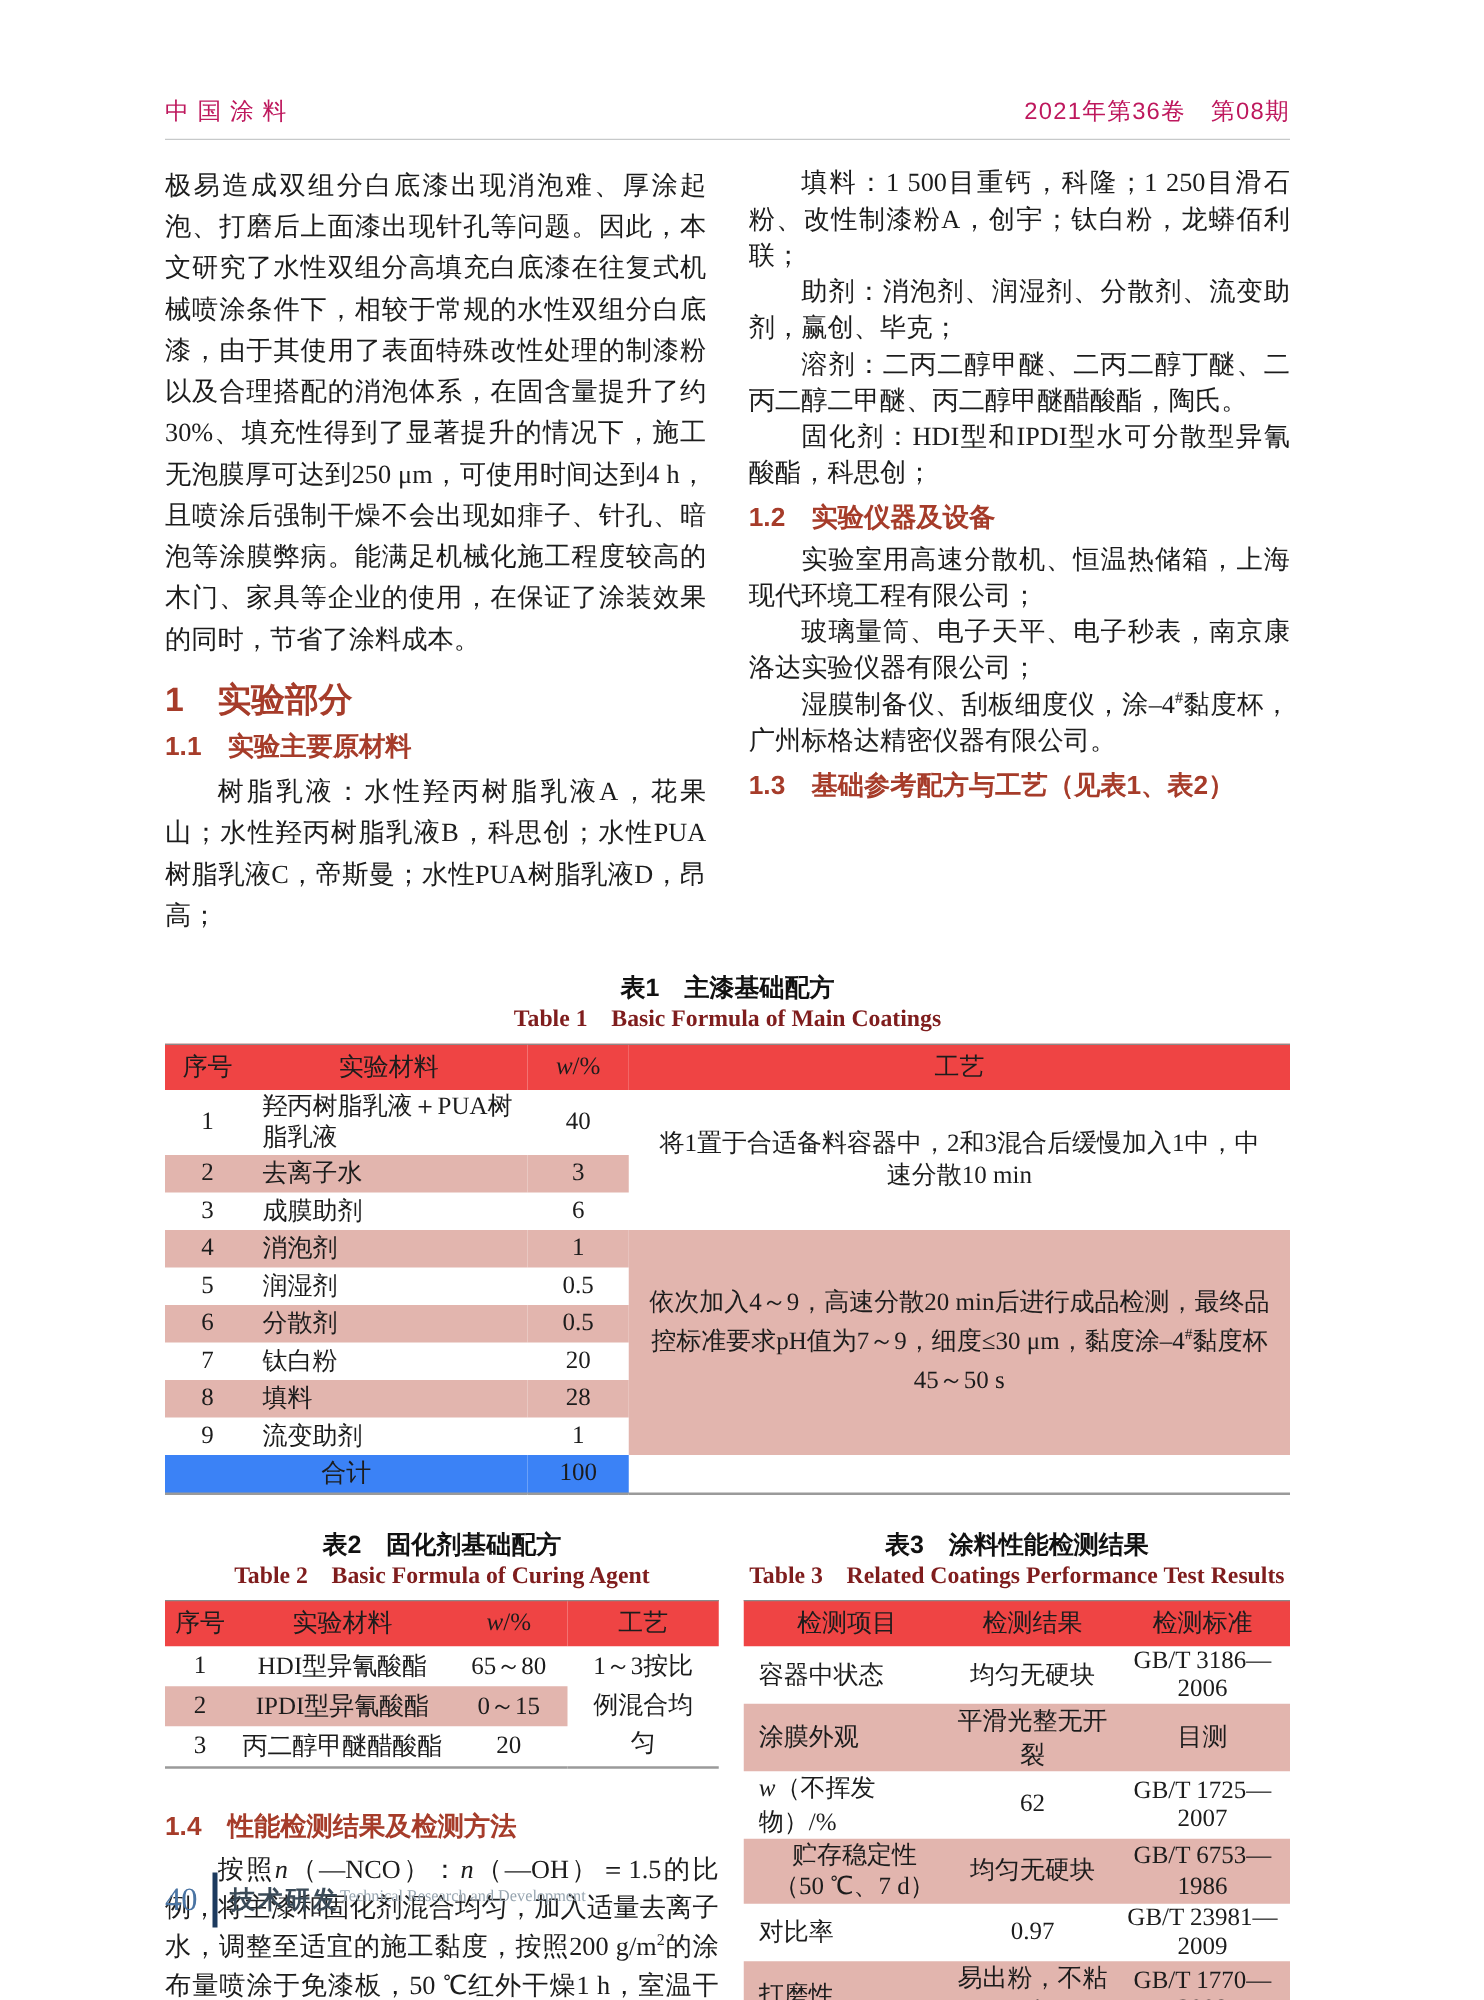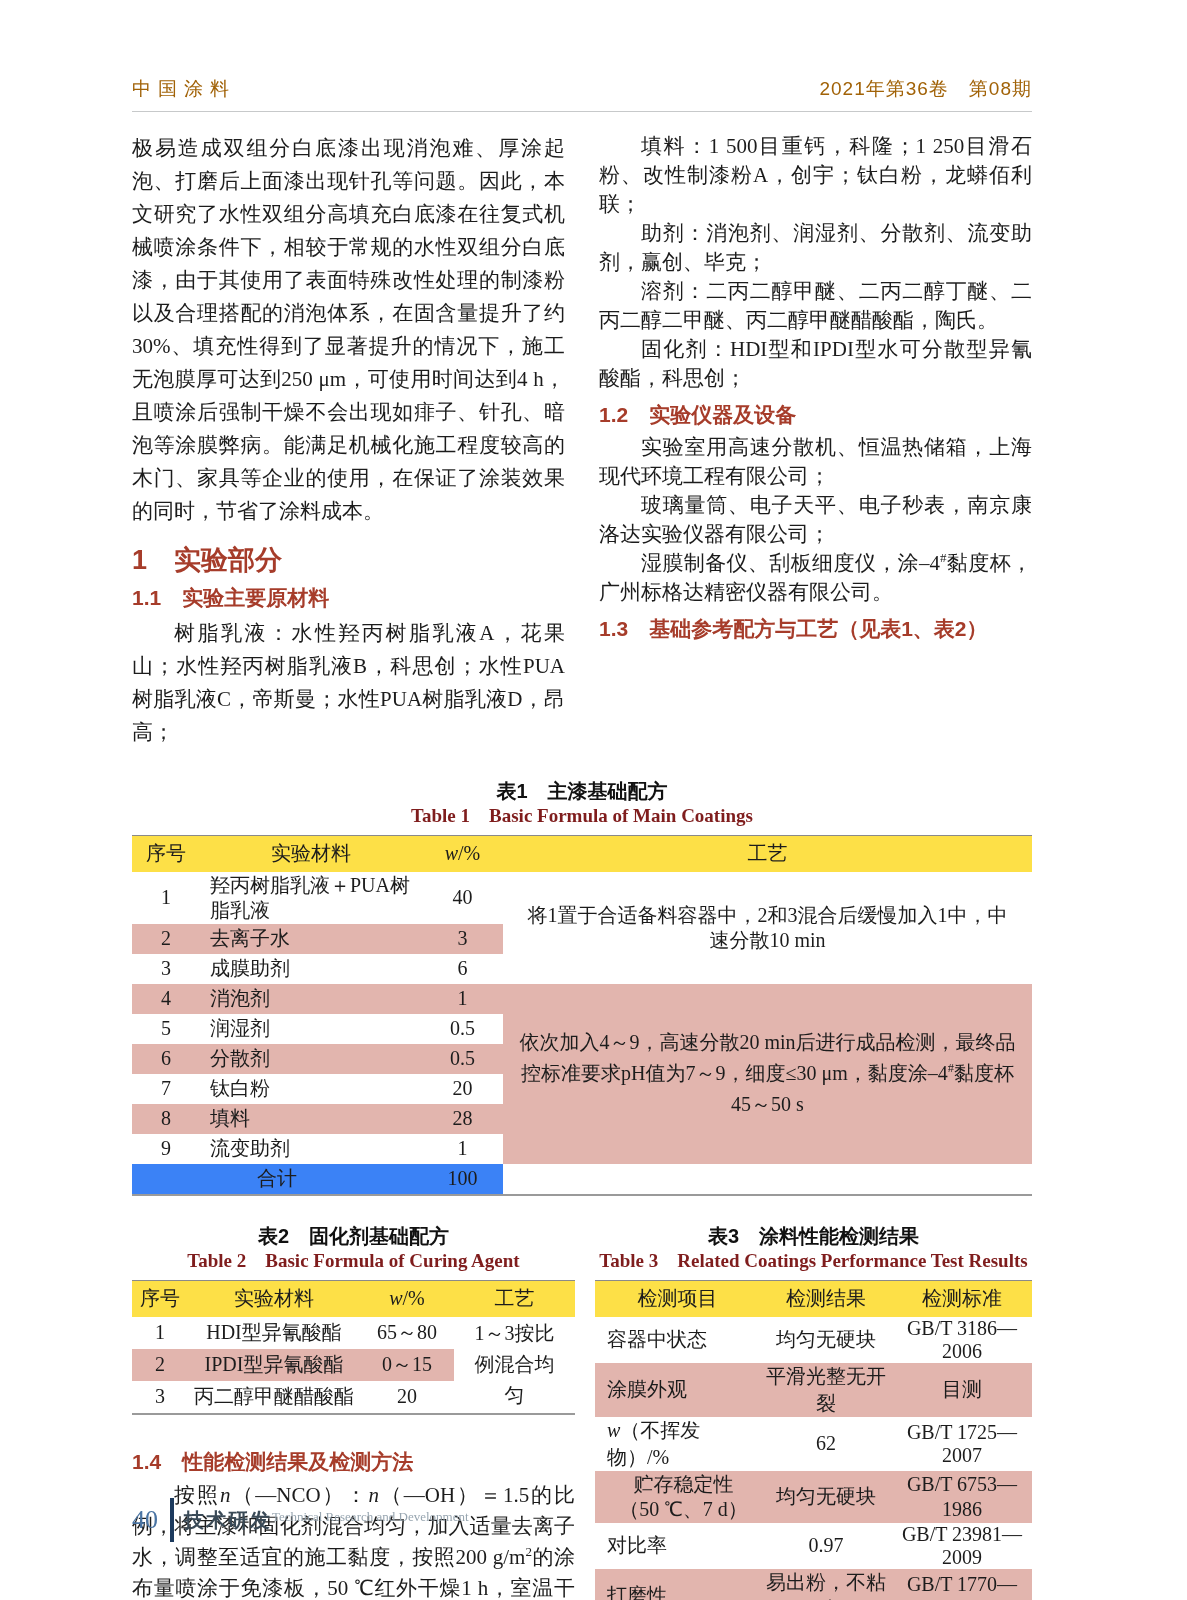--- a/index.html
+++ b/index.html
@@ -3,21 +3,21 @@
 <meta charset="utf-8">
 <style>
   html,body{margin:0;padding:0;background:#ffffff;}
   .page{position:relative;width:1187px;height:1600px;background:#fff;overflow:hidden;
         font-family:"Liberation Serif",serif;color:#1c1c1c;}
   .content{position:absolute;left:132px;top:0;width:900px;}
 
   
   .pagehead{display:flex;justify-content:space-between;align-items:flex-end;
             padding-top:76px;padding-bottom:9px;border-bottom:1.5px solid #c7c9ca;
-            color:#a16207;font-size:19px;font-family:"Liberation Sans",sans-serif;}
+            color:#be185d;font-size:19px;font-family:"Liberation Sans",sans-serif;}
   .journal{letter-spacing:7px;}
   .issue{letter-spacing:1px;}
 
   
   .cols{display:flex;gap:34px;margin-top:20px;}
   .col{width:435px;font-size:21px;line-height:33px;text-align:justify;}
   .col--right{line-height:29px;}
   .col p{margin:0;}
   .indent{text-indent:2em;}
   h1.sec1{font-family:"Liberation Sans",sans-serif;color:#a63c2a;font-size:27px;
@@ -27,21 +27,21 @@
   sup{font-size:0.62em;vertical-align:super;line-height:0;}
   i{font-style:italic;}
 
   
   .tblock{margin-top:30px;}
   .ttitle-zh{text-align:center;font-weight:bold;font-size:20px;line-height:24px;
              font-family:"Liberation Sans",sans-serif;color:#111;}
   .ttitle-en{text-align:center;font-weight:bold;font-size:19px;line-height:26px;
              font-family:"Liberation Serif",serif;margin-bottom:6px;color:#7f1d1d;}
   table{border-collapse:collapse;table-layout:fixed;font-size:20px;}
-  th{background:#fde047;font-weight:normal;height:36px;padding:0;}
+  th{background:#ef4444;font-weight:normal;height:36px;padding:0;}
   td{padding:0;height:30px;}
   .c{text-align:center;}
   .l{text-align:left;padding-left:10px;}
   .pinkrow > td{background:#e2b5ae;}
   td.pink{background:#3b82f6;}
   .t1{width:900px;border-top:1px solid #8a8a8a;border-bottom:2px solid #9a9a9a;}
   .t1 .tall td{height:52px;line-height:25px;}
   .proc{text-align:center;vertical-align:middle;padding:0 16px;line-height:31px;}
   .proc-pink{background:#e2b5ae;}
   .t2{width:443px;border-top:1px solid #8a8a8a;border-bottom:2px solid #9a9a9a;}

